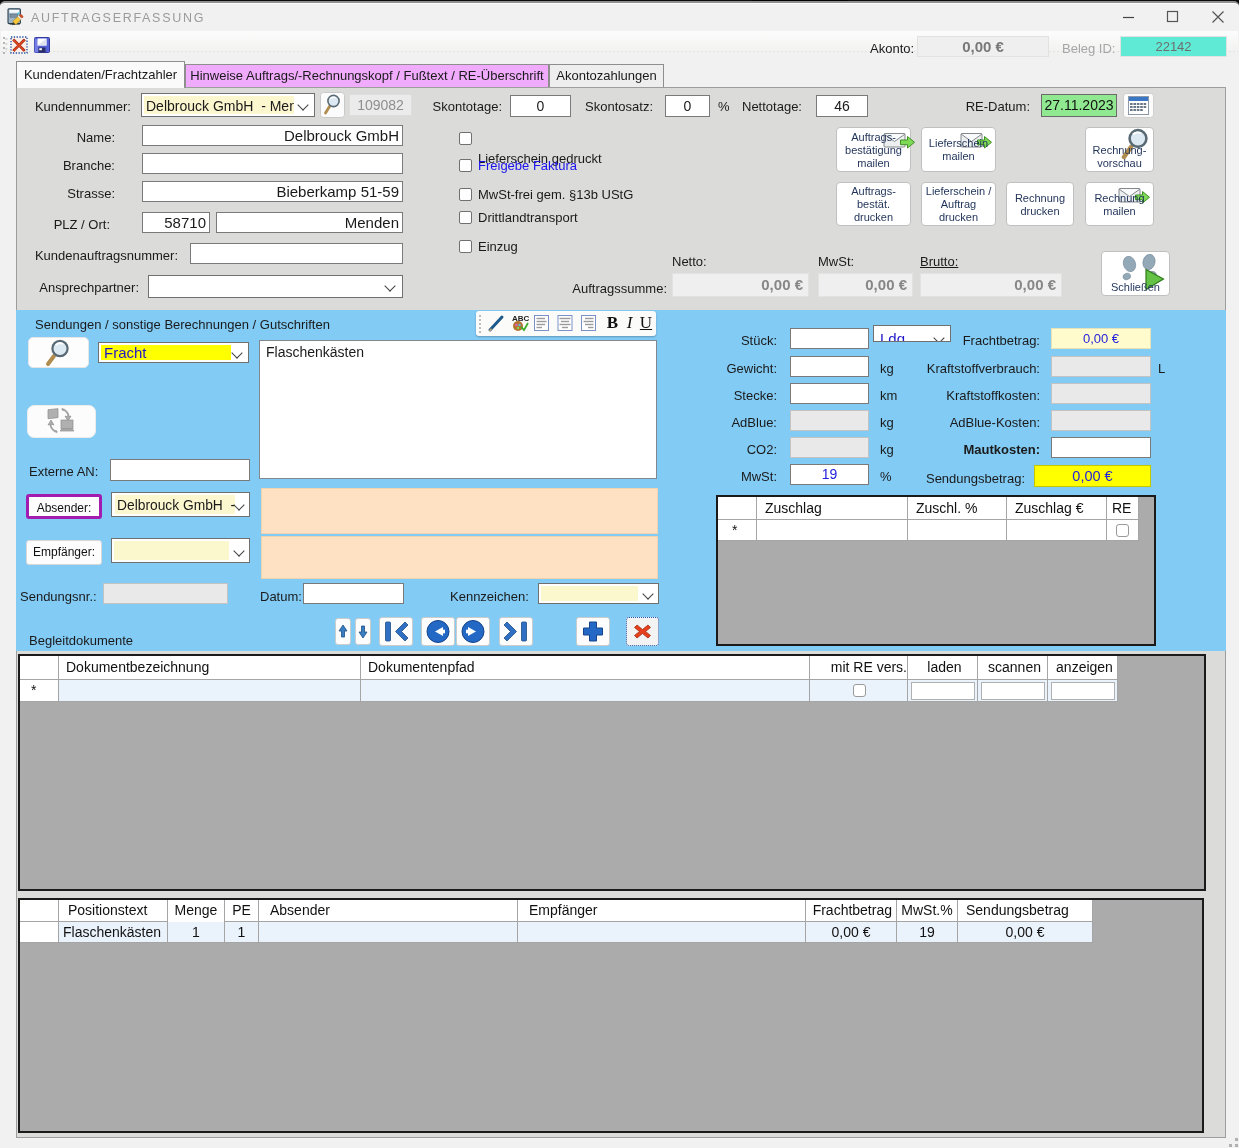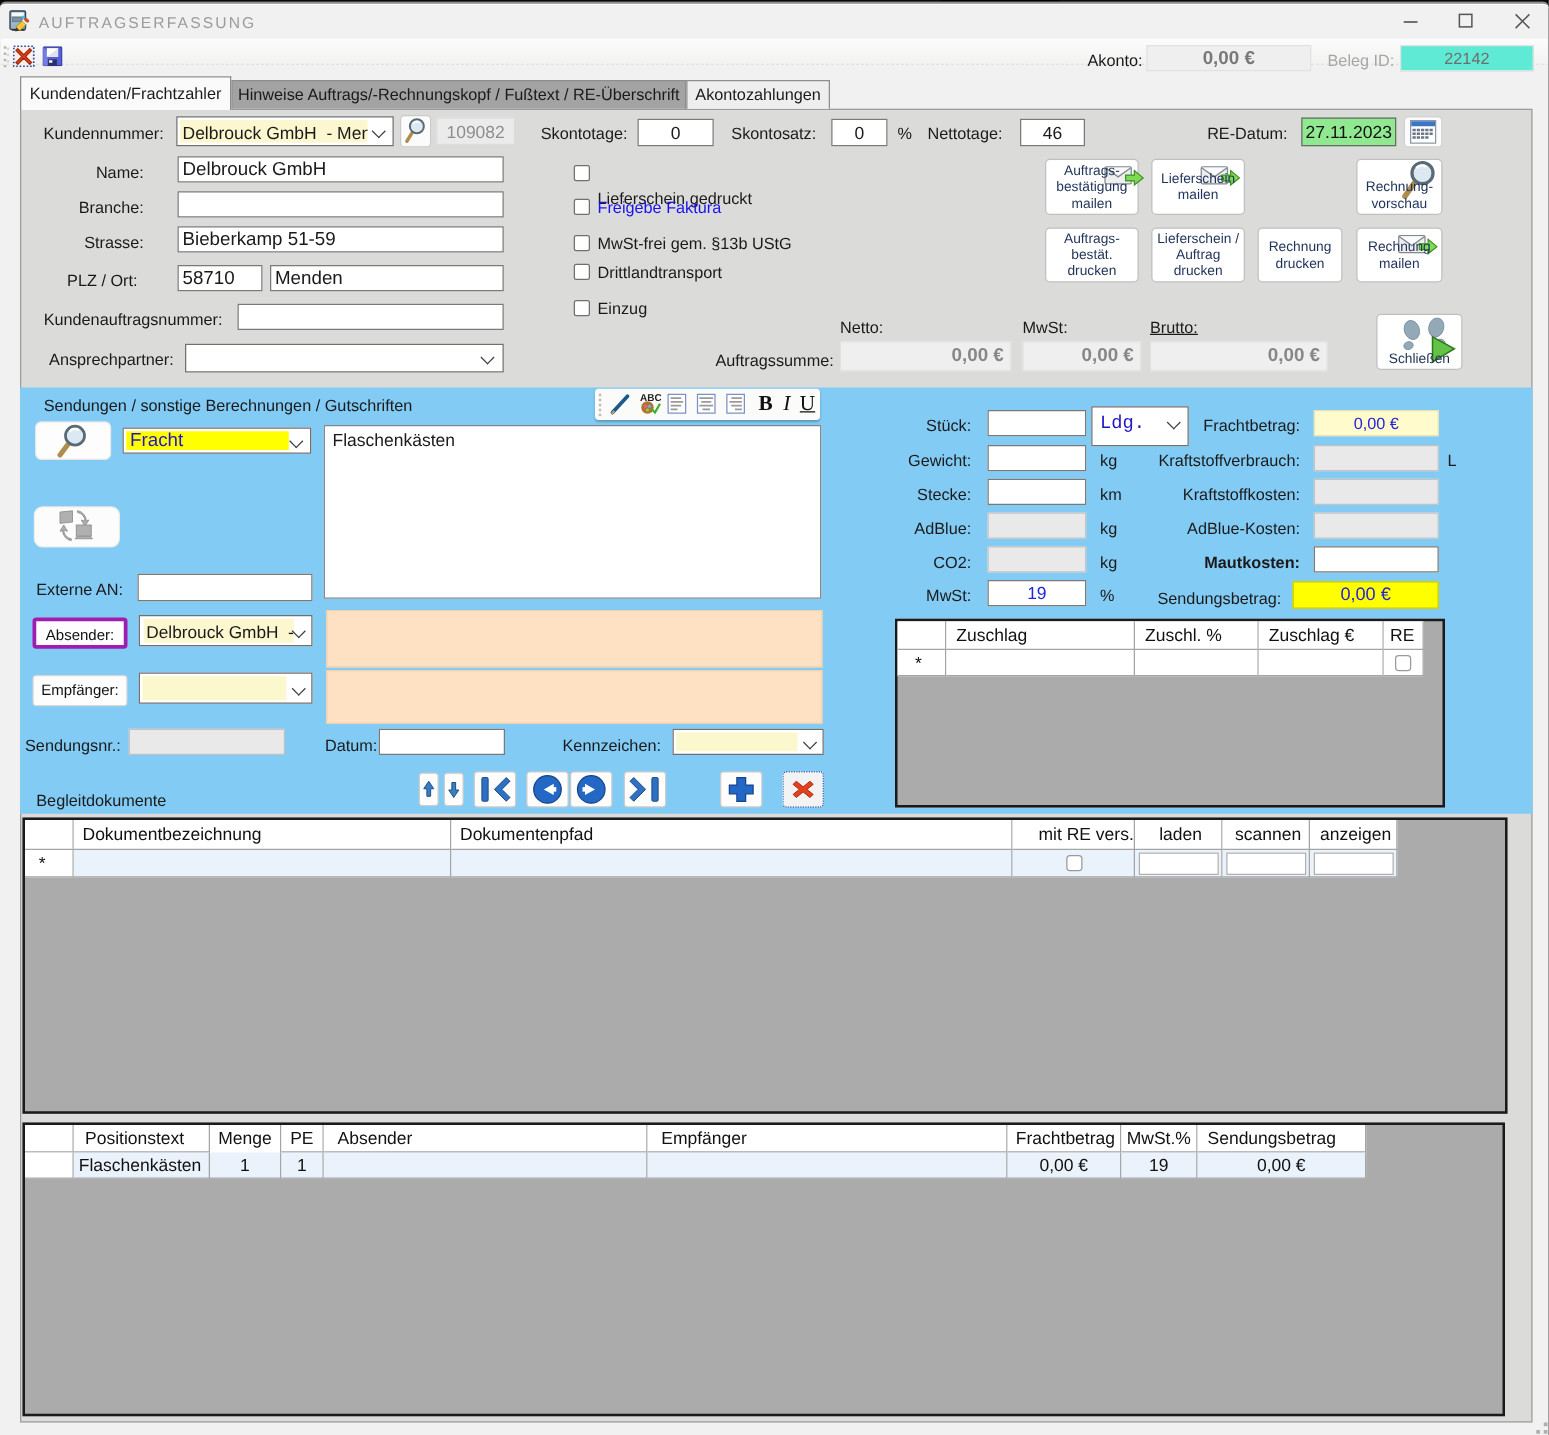--- a/index.html
+++ b/index.html
@@ -1,21 +1,21 @@
 <!DOCTYPE html>
 <html><head>
 <meta charset="utf-8">
 <style>
 * { margin:0; padding:0; box-sizing:border-box; }
 html,body { width:1239px; height:1148px; overflow:hidden; }
 body { background:#0a0a0a; font-family:"Liberation Sans", sans-serif; position:relative; }
 .abs { position:absolute; }
 .lbl { position:absolute; font-size:13px; color:#1a1a1a; white-space:nowrap; }
 .lblr { position:absolute; font-size:13px; color:#1a1a1a; white-space:nowrap; text-align:right; }
-.inp { position:absolute; background:#fff; border:1px solid #7a7a7a; font-size:15px; color:#1a1a1a; padding:0 5px; white-space:nowrap; overflow:hidden; }
+.inp { position:absolute; background:#fff; border:1px solid #7a7a7a; font-size:15px; color:#1a1a1a; padding:0 5px; white-space:nowrap; overflow:hidden;text-align:right; }
 .combo { position:absolute; background:#fff; border:1px solid #707070; overflow:hidden; }
 .arr { position:absolute; width:8px; height:8px; transform:rotate(45deg); border-right:1.5px solid #404040; border-bottom:1.5px solid #404040; }
 .fill { position:absolute; font-size:15px; color:#2016c8; white-space:nowrap; overflow:hidden; padding:1px 3px; }
 .btn { position:absolute; background:#fff; border:1px solid #c0c0c0; border-radius:4px; color:#1f3258; text-align:center; font-size:11px; line-height:13px; }
 .tab { position:absolute; font-size:13px; color:#1a1a1a; text-align:center; border:1px solid #8e8e8e; border-bottom:none; }
 .cb { position:absolute; width:13px; height:13px; background:#fff; border:1px solid #707070; border-radius:2px; }
 .flatfld { position:absolute; background:#efefef; border:1px solid #e2e2e2; color:#878787; font-size:15px; font-weight:bold; text-align:right; padding:0 5px; }
 .gh { position:absolute; background:#fff; font-size:14px; color:#111; padding-left:4px; overflow:hidden; white-space:nowrap; border-right:1px solid #a5a5a5; border-bottom:1px solid #a5a5a5; }
 .gc { position:absolute; font-size:14px; color:#111; overflow:hidden; white-space:nowrap; border-right:1px solid #a5a5a5; border-bottom:1px solid #a5a5a5; background:#eaf2fb; }
 .navbtn { position:absolute; background:#fdfdfd; border:1px solid #cccccc; border-radius:3px; }
@@ -78,21 +78,21 @@
     <rect x="5.3" y="11.2" width="2.6" height="2" fill="#fff"></rect>
   </svg>
   <div class="lbl" style="left:870px;top:41px;">Akonto:</div>
   <div class="abs" style="left:917px;top:36px;width:132px;height:21px;background:#efefef;border:1px solid #e2e2e2;font-size:15px;font-weight:bold;color:#787878;text-align:center;line-height:19px;">0,00 €</div>
   <div class="lbl" style="left:1062px;top:41px;color:#a6a6a6;">Beleg ID:</div>
   <div class="abs" style="left:1120px;top:36px;width:107px;height:21px;background:#5eead4;border:1px solid #e2e2e2;font-size:13px;color:#6e6e6e;text-align:center;line-height:19px;">22142</div>
 </div>
 
 <div id="tabs">
 <div class="tab" style="left:16px;top:61px;width:169px;height:27px;background:#fafafa;line-height:25px;z-index:3">Kundendaten/Frachtzahler</div>
-<div class="tab" style="left:185px;top:64px;width:364px;height:23px;background:#a3a3a3;line-height:22px;z-index:2">Hinweise Auftrags/-Rechnungskopf / Fußtext / RE-Überschrift</div>
+<div class="tab" style="left:185px;top:64px;width:364px;height:23px;background:#f0abfc;line-height:22px;z-index:2">Hinweise Auftrags/-Rechnungskopf / Fußtext / RE-Überschrift</div>
 <div class="tab" style="left:549px;top:64px;width:115px;height:23px;background:#eeeeee;line-height:22px;z-index:2">Akontozahlungen</div>
 </div>
 
 <div class="abs" style="left:16px;top:87px;width:1210px;height:1051px;background:#dbdbd9;border:1px solid #9d9d9d;"></div>
 
 <div id="topsection">
 
   <div class="lblr" style="right:1108px;top:99px;">Kundennummer:</div>
   <div class="combo" style="left:141px;top:93px;width:174px;height:24px;">
     <div class="fill" style="left:2px;top:2px;right:20px;bottom:2px;background:#fcf7ce;font-size:14px;color:#1a1a1a;line-height:19px;padding:1px 2px;">Delbrouck GmbH&nbsp;&nbsp;- Menden</div>
@@ -369,21 +369,21 @@
     </svg>
     <div class="navbtn" style="left:626px;top:617px;width:33px;height:29px;border:1.5px dotted #2a52a0;background:#f3f3f3;"></div>
     <svg class="abs" style="left:626px;top:617px" width="33" height="29" viewBox="0 0 33 29">
       <path d="M11 8 L16.5 12.5 L22 8 L24.5 10.5 L19.5 14.5 L24.5 18.5 L22 21 L16.5 16.5 L11 21 L8.5 18.5 L13.5 14.5 L8.5 10.5 Z" fill="#e8401c" stroke="#a02c10" stroke-width="0.8"></path>
     </svg>
   </div>
 </div>
 <div id="blue-right">
   <div class="lblr" style="right:462px;top:333px;">Stück:</div>
   <div class="inp" style="left:790px;top:328px;width:79px;height:21px;"></div>
-  <div class="combo" style="left:873px;top:325px;width:78px;height:32px;font-family:Liberation Mono, monospace;">
+  <div class="combo" style="left:873px;top:325px;width:78px;height:17px;">
     <div class="fill" style="left:3px;top:3px;right:20px;">Ldg.</div>
     <div class="arr" style="right:7px;top:8px;"></div>
   </div>
   <div class="lblr" style="right:199px;top:333px;">Frachtbetrag:</div>
   <div class="abs" style="left:1051px;top:328px;width:100px;height:21px;background:#fffbcc;border:1px solid #e8e2b8;font-size:13px;color:#2323dd;text-align:center;line-height:19px;">0,00 €</div>
 
   <div class="lblr" style="right:462px;top:361px;">Gewicht:</div>
   <div class="inp" style="left:790px;top:356px;width:79px;height:21px;"></div>
   <div class="unit" style="left:880px;top:361px;">kg</div>
   <div class="lblr" style="right:199px;top:361px;">Kraftstoffverbrauch:</div>

